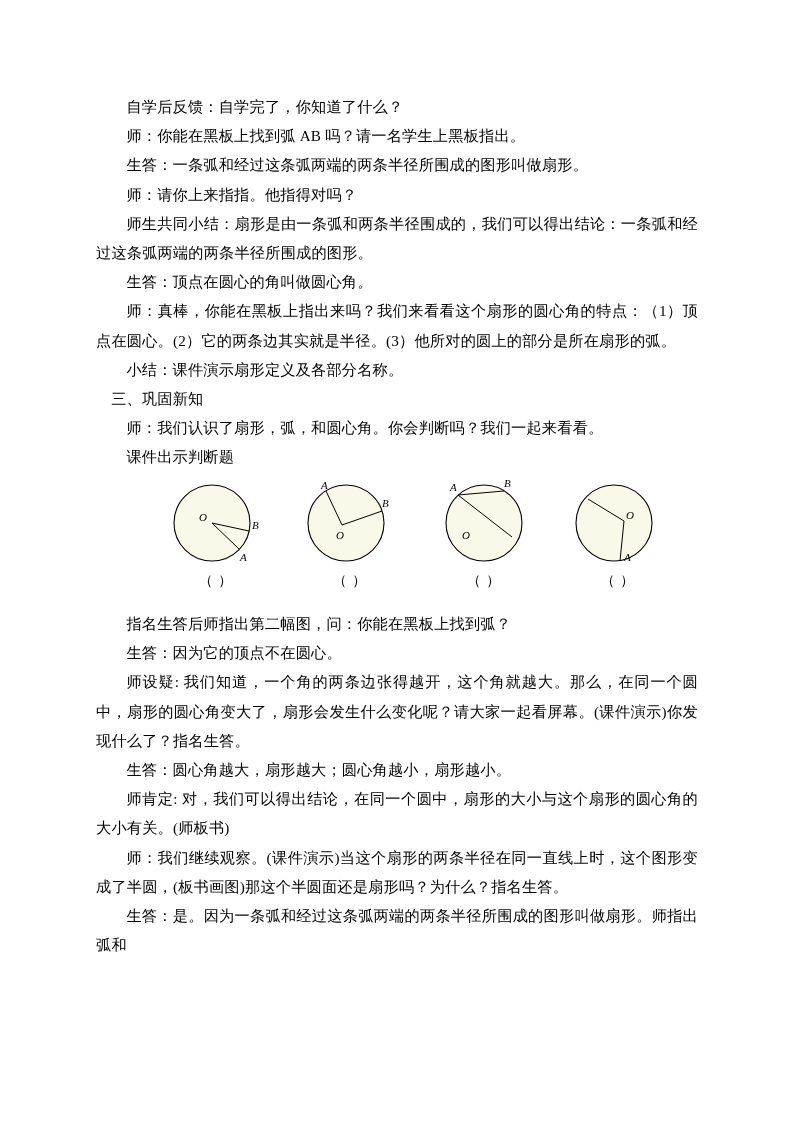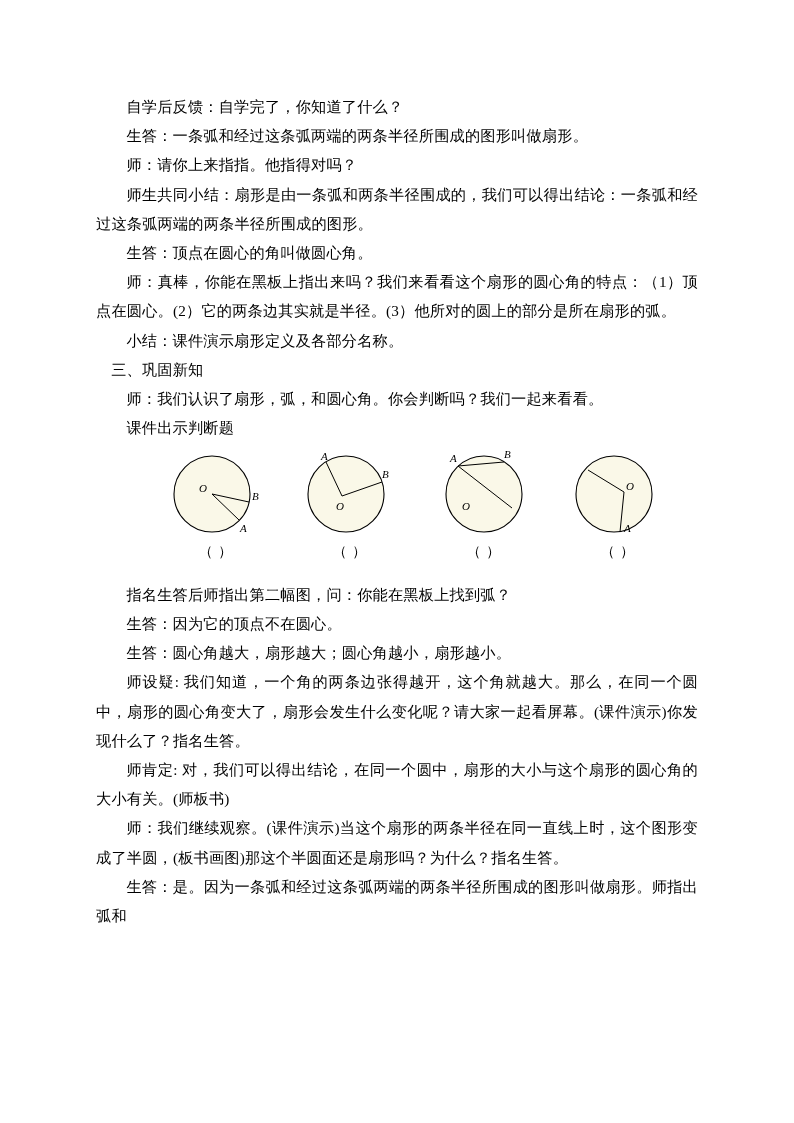--- a/index.html
+++ b/index.html
@@ -74,20 +74,21 @@
   }
   .gap-med { height: 18px; }
   svg { display: block; }
 </style>
 </head>
 <body>
 
 <div class="page">
 
   <p class="para indent2">自学后反馈：自学完了，你知道了什么？</p>
+  <p class="para indent2">师：你能在黑板上找到弧 AB 吗？请一名学生上黑板指出。</p>
   <p class="para indent2">生答：一条弧和经过这条弧两端的两条半径所围成的图形叫做扇形。</p>
   <p class="para indent2">师：请你上来指指。他指得对吗？</p>
   <p class="para indent2">师生共同小结：扇形是由一条弧和两条半径围成的，我们可以得出结论：一条弧和经过这条弧两端的两条半径所围成的图形。</p>
   <p class="para indent2">生答：顶点在圆心的角叫做圆心角。</p>
   <p class="para indent2">师：真棒，你能在黑板上指出来吗？我们来看看这个扇形的圆心角的特点：（1）顶点在圆心。(2）它的两条边其实就是半径。(3）他所对的圆上的部分是所在扇形的弧。</p>
   <p class="para indent2">小结：课件演示扇形定义及各部分名称。</p>
   <p class="para indent1">三、巩固新知</p>
   <p class="para indent2">师：我们认识了扇形，弧，和圆心角。你会判断吗？我们一起来看看。</p>
   <p class="para indent2">课件出示判断题</p>
 
@@ -148,19 +149,19 @@
       </div>
       <div class="fig-label">（   ）</div>
     </div>
 
   </div>
 
   <div class="gap-med"></div>
 
   <p class="para indent2">指名生答后师指出第二幅图，问：你能在黑板上找到弧？</p>
   <p class="para indent2">生答：因为它的顶点不在圆心。</p>
+  <p class="para indent2">师设疑: 我们知道，一个角的两条边张得越开，这个角就越大。那么，在同一个圆中，扇形的圆心角变大了，扇形会发生什么变化呢？请大家一起看屏幕。(课件演示)你发现什么了？指名生答。</p>
   <p class="para indent2">生答：圆心角越大，扇形越大；圆心角越小，扇形越小。</p>
-  <p class="para indent2">师设疑: 我们知道，一个角的两条边张得越开，这个角就越大。那么，在同一个圆中，扇形的圆心角变大了，扇形会发生什么变化呢？请大家一起看屏幕。(课件演示)你发现什么了？指名生答。</p>
   <p class="para indent2">师肯定: 对，我们可以得出结论，在同一个圆中，扇形的大小与这个扇形的圆心角的大小有关。(师板书)</p>
   <p class="para indent2">师：我们继续观察。(课件演示)当这个扇形的两条半径在同一直线上时，这个图形变成了半圆，(板书画图)那这个半圆面还是扇形吗？为什么？指名生答。</p>
   <p class="para indent2">生答：是。因为一条弧和经过这条弧两端的两条半径所围成的图形叫做扇形。师指出弧和</p>
 
 </div>
 
 </body></html>

